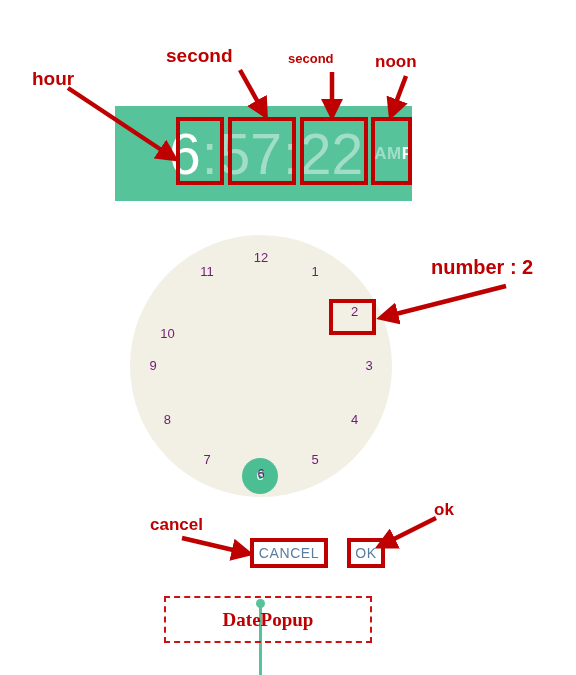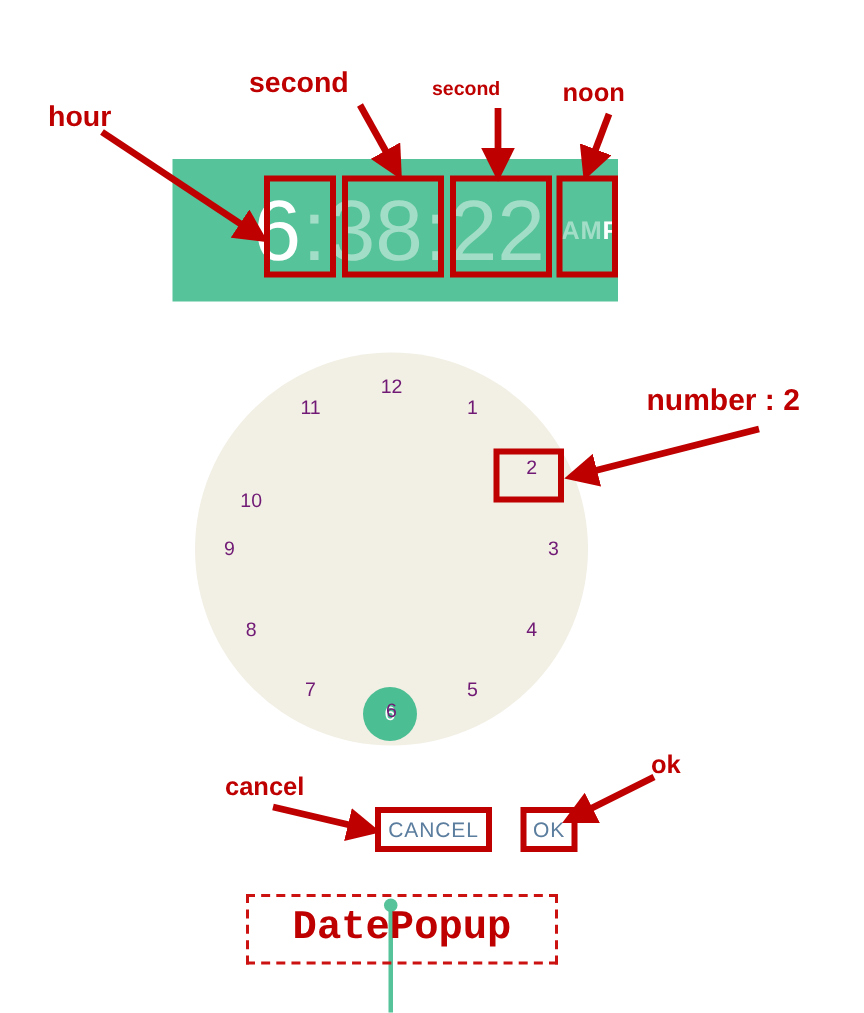--- a/index.html
+++ b/index.html
@@ -180,35 +180,35 @@
   }
   .title-text {
     position: absolute;
     left: 164px;
     top: 596px;
     width: 208px;
     height: 47px;
     line-height: 47px;
     text-align: center;
     color: #BE0000;
-    font-size: 27px;
+    font-size: 19px;
     font-weight: bold;
-    font-family: Liberation Mono, monospace;
+    font-family: Liberation Serif, serif;
   }
 </style>
 </head>
 <body>
 
 <div id="stage">
 
   <div class="time-banner">
     <div class="time-row">
       <span class="time-num">6</span>
       <span class="time-sep">:</span>
-      <span class="time-num dim">38</span>
+      <span class="time-num dim">57</span>
       <span class="time-sep">:</span>
       <span class="time-num dim">22</span>
       <span class="meridiem">
         <span class="dim">AM</span>
         <span>PM</span>
       </span>
     </div>
   </div>
 
   <div class="clock-face">

